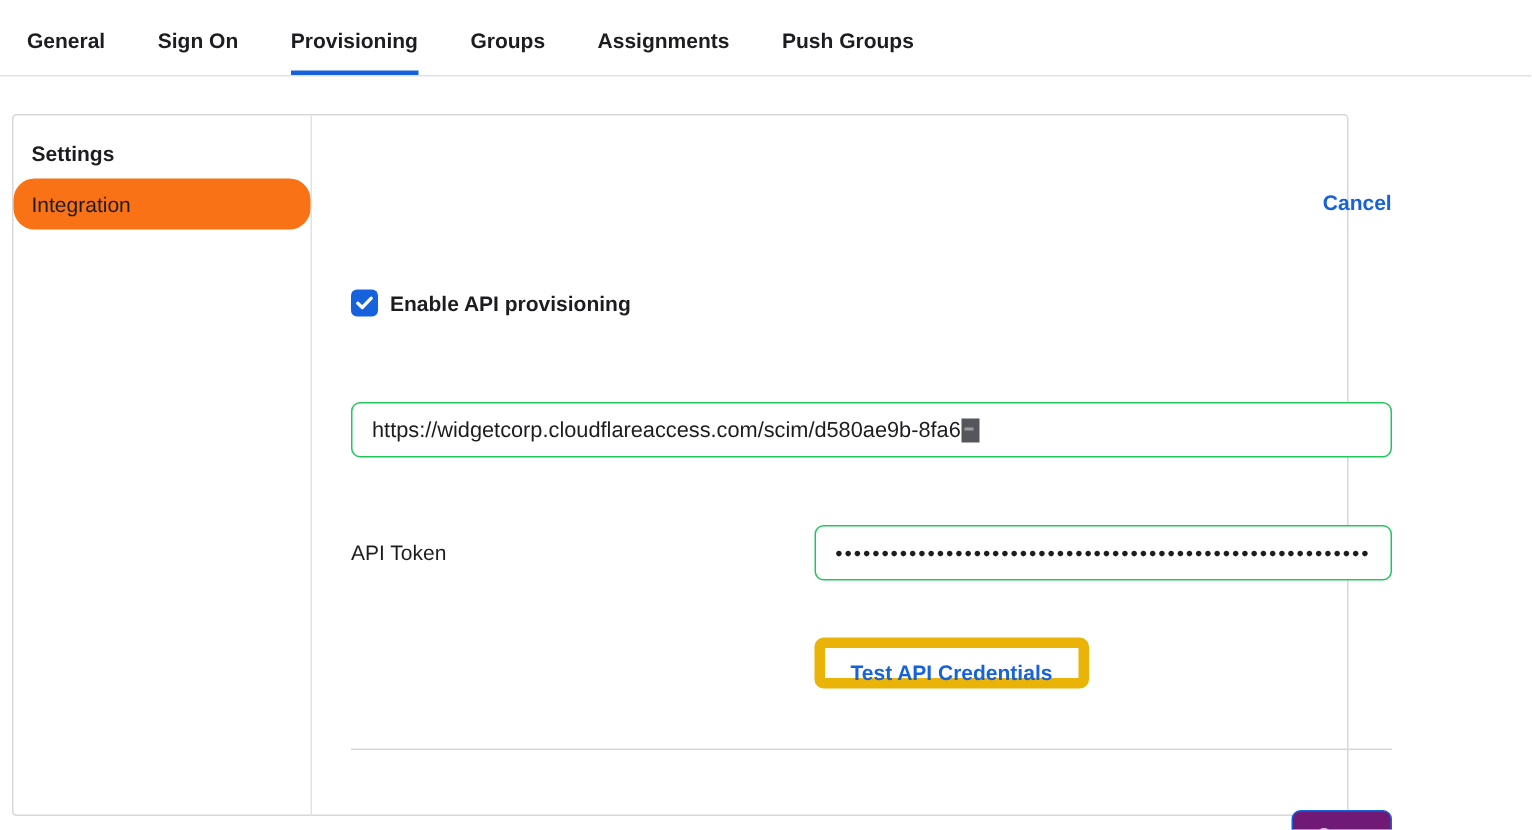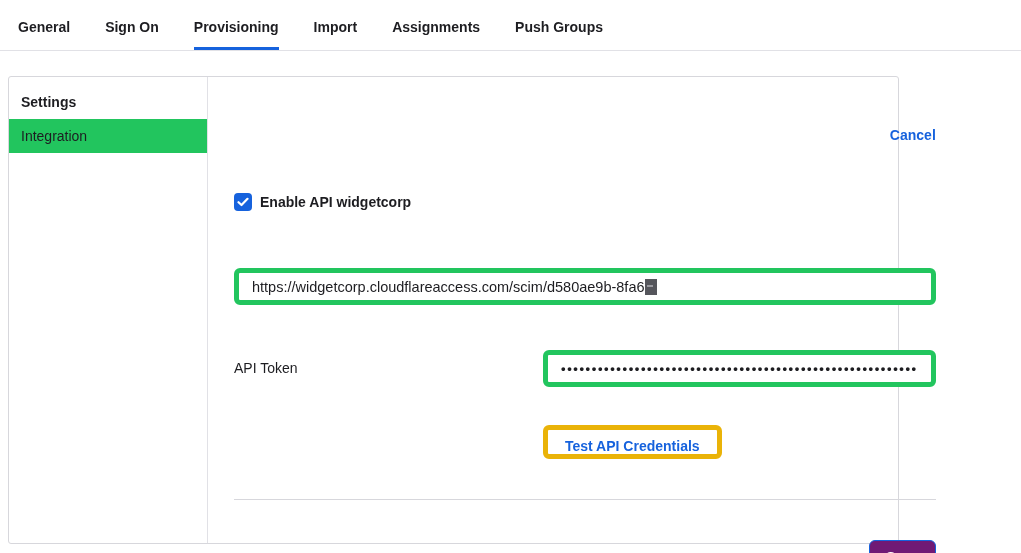--- a/index.html
+++ b/index.html
@@ -57,21 +57,21 @@
   .sidebar-header {
     font-weight: 700;
     padding: 8px 12px 9px 12px;
     font-size: 14px;
   }
   .sidebar-item {
     padding: 9px 12px;
     font-size: 14px;
     cursor: pointer;
   }
-  .sidebar-item.selected { background: #22c55e; }
+  .sidebar-item.selected { background: #f97316; border-radius: 14px; }
 
   
   .content {
     flex: 1;
     padding: 0 25px 0 26px;
     display: flex;
     flex-direction: column;
     gap: 20px;
   }
   .cancel-row {
@@ -123,21 +123,21 @@
   .field-label {
     width: 309px;
     flex-shrink: 0;
     padding-top: 10px;
     font-size: 14px;
     color: #1d1d21;
   }
   .text-input {
     flex: 1;
     height: 37px;
-    border: 5px solid #22c55e;
+    border: 1px solid #22c55e;
     border-radius: 6px;
     background: #ffffff;
     padding: 0 13px;
     display: flex;
     align-items: center;
     overflow: hidden;
     white-space: nowrap;
     font-size: 14.5px;
     color: #1d1d21;
     cursor: text;
@@ -166,21 +166,21 @@
     font-weight: 700;
     color: #1d1d21;
     overflow: hidden;
   }
   .button-row {
     margin-top: 18px;
     padding-left: 309px;
   }
   .secondary-button {
     background: #ffffff;
-    border: 5px solid #eab308;
+    border: 7px solid #eab308;
     color: #1662dd;
     font-weight: 700;
     font-size: 14px;
     border-radius: 6px;
     padding: 8px 17px;
     height: 34px;
     cursor: pointer;
     font-family: inherit;
   }
   .divider {
@@ -206,21 +206,21 @@
     font-family: inherit;
   }
 </style>
 </head>
 <body>
 
 <nav class="tabbar">
   <div class="tab">General</div>
   <div class="tab">Sign On</div>
   <div class="tab active">Provisioning</div>
-  <div class="tab">Import</div>
+  <div class="tab">Groups</div>
   <div class="tab">Assignments</div>
   <div class="tab">Push Groups</div>
 </nav>
 
 <section class="panel">
 
   <aside class="sidebar">
     <div class="sidebar-header">Settings</div>
     <div class="sidebar-item selected">Integration</div>
   </aside>
@@ -230,21 +230,21 @@
     <div class="cancel-row">
       <a class="cancel-link">Cancel</a>
     </div>
 
     <div class="checkbox-row">
       <span class="checkbox" role="checkbox" aria-checked="true">
         <svg width="12" height="10" viewBox="0 0 12 10">
           <path d="M1.5 5.2 L4.5 8 L10.5 1.8" stroke="#ffffff" stroke-width="2.2" fill="none" stroke-linecap="round" stroke-linejoin="round"></path>
         </svg>
       </span>
-      <span class="checkbox-label">Enable API widgetcorp</span>
+      <span class="checkbox-label">Enable API provisioning</span>
     </div>
 
 
     <div class="field-row base-url">
       <div class="text-input" role="textbox">
         <span class="url-text">https://widgetcorp.cloudflareaccess.com/scim/d580ae9b-8fa6</span>
           <span class="cursor-block"></span>
       </div>
     </div>
 

